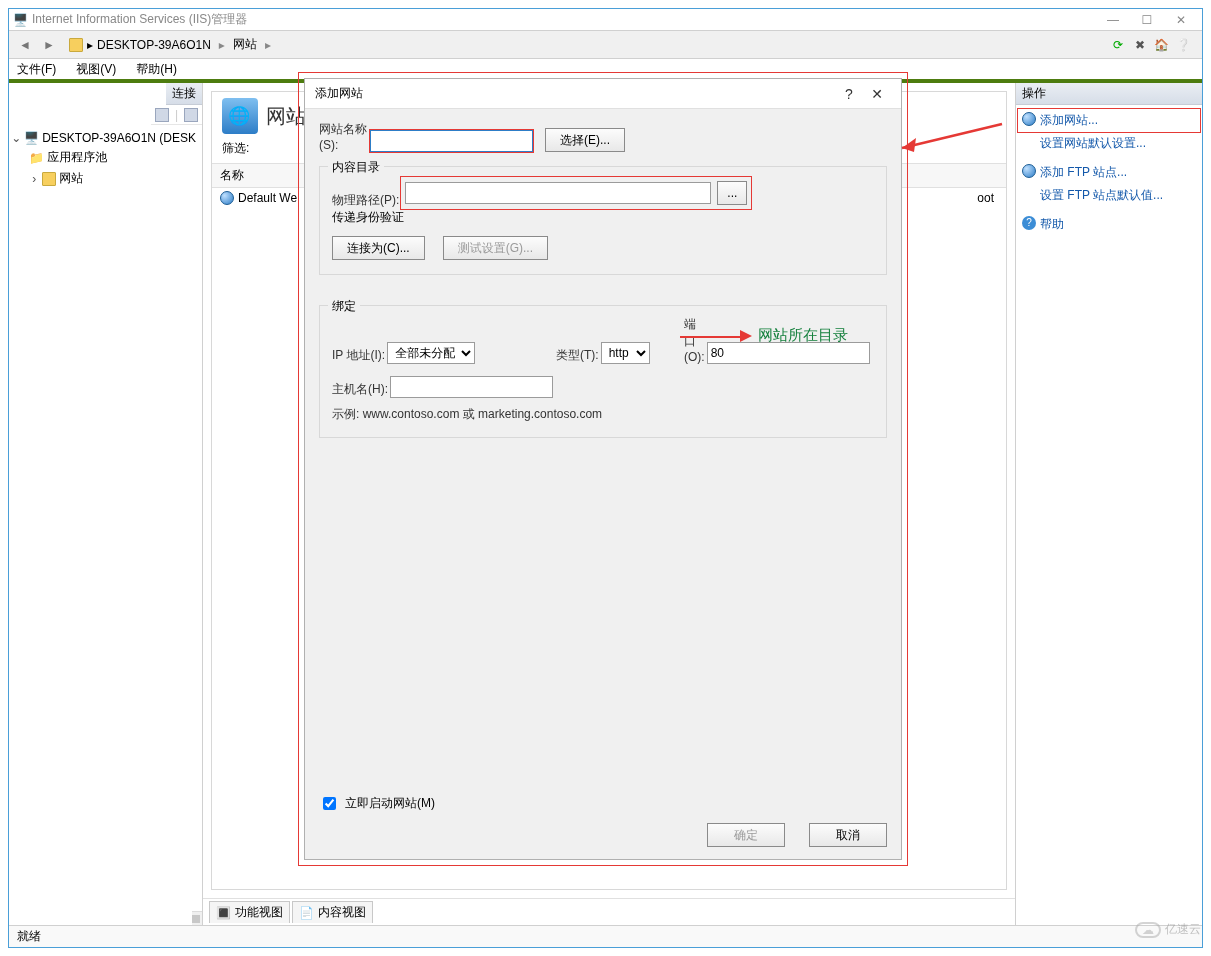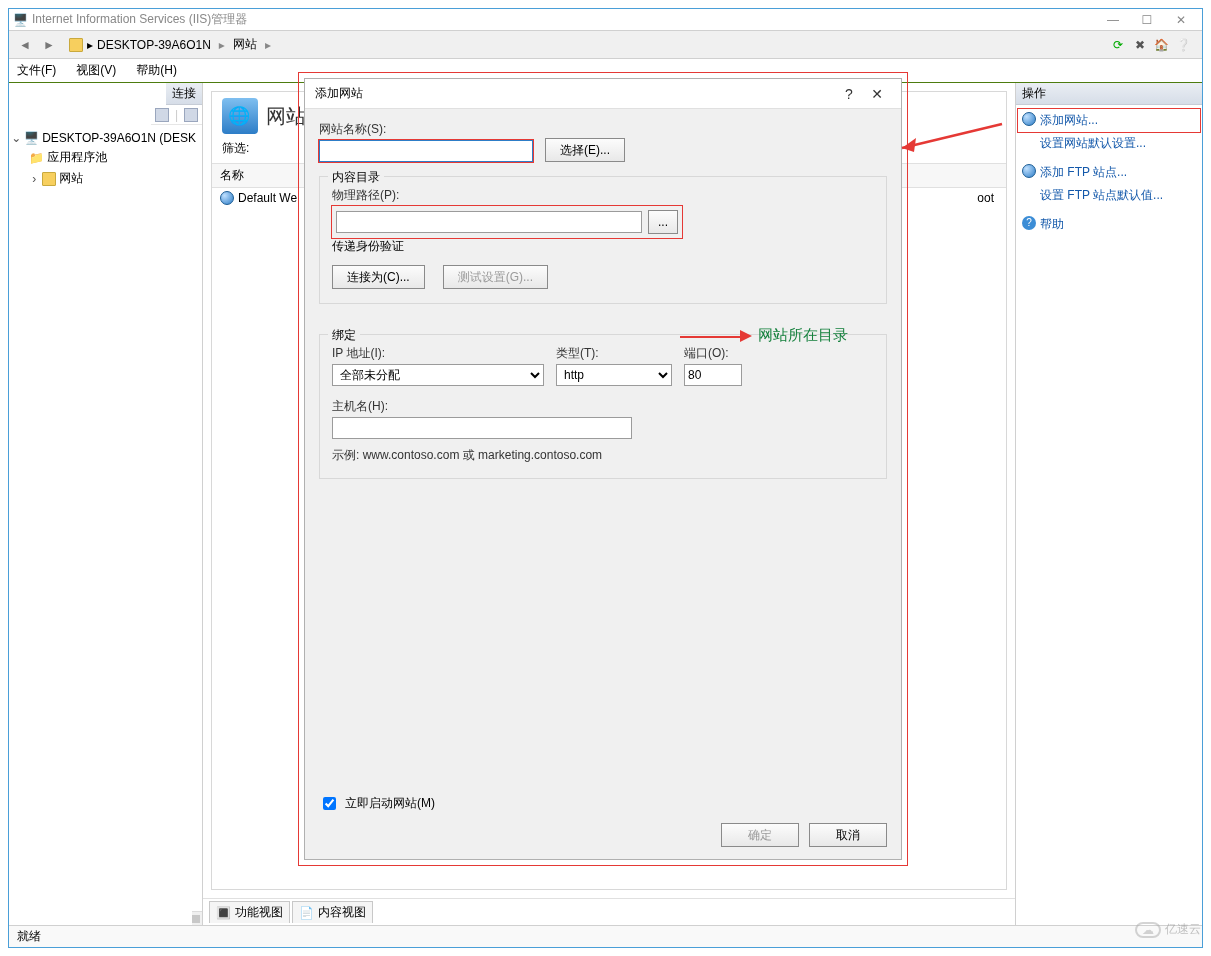--- a/index.html
+++ b/index.html
@@ -13,21 +13,21 @@
 
 .navbar { height: 28px; background: #f0f0f0; display:flex; align-items:center; padding: 0 4px; border-bottom: 1px solid #d0d0d0; }
 .nav-arrow { width: 24px; height: 20px; display:flex; align-items:center; justify-content:center; color:#777; }
 .address { margin-left: 8px; display:flex; align-items:center; gap:4px; flex:1; }
 .address .crumb { display:flex; align-items:center; gap:3px; }
 .address .sep { color:#888; margin: 0 4px; }
 .icon-folder { width:14px; height:14px; background:#f7cf5e; border:1px solid #c9a93d; border-radius:1px; }
 .nav-right { display:flex; gap:2px; margin-right:4px; }
 .nav-icon { width: 20px; height: 20px; display:flex; align-items:center; justify-content:center; color:#555; }
 
-.menubar { height: 24px; display:flex; align-items:center; padding: 0 8px; gap: 20px; border-bottom: 1px solid #4d7c0f; }
+.menubar { height: 24px; display:flex; align-items:center; padding: 0 8px; gap: 20px; border-bottom: 4px solid #4d7c0f; }
 .menu-item { }
 
 .main { flex:1; display:flex; min-height:0; }
 .left-pane { width: 194px; border-right: 1px solid #d0d0d0; display:flex; flex-direction:column; background:#fff;align-items:flex-end; }
 .panel-header { background: linear-gradient(#eaeef3, #d6dde8); height: 22px; display:flex; align-items:center; padding: 0 6px; border-bottom: 1px solid #c6ccd6; font-weight: normal; }
 .tree { padding: 4px 2px; flex:1; overflow:auto; }
 .tree-node { display:flex; align-items:center; gap:3px; padding: 2px 4px; white-space:nowrap; }
 .tree-indent-1 { padding-left: 22px; }
 .expander { width:10px; text-align:center; color:#555; }
 
@@ -52,30 +52,30 @@
 .statusbar { height: 22px; border-top: 1px solid #d0d0d0; display:flex; align-items:center; padding: 0 8px; background:#f9f9f9; }
 
 
 .dialog-wrap { position:absolute; left:304px; top:78px; width:598px; height:782px; background:#f0f0f0; border:1px solid #b0b0b0; }
 .dialog-wrap.red-outer { outline: 1px solid #e53935; outline-offset: 5px; }
 .dialog-head { height:30px; display:flex; align-items:center; padding:0 10px; background:#fff; border-bottom: 1px solid #e0e0e0; }
 .dialog-title { flex:1; }
 .dlg-btn { width:28px; text-align:center; font-size:14px; color:#333; }
 .dialog-body { padding: 12px 14px 8px; height: calc(100% - 30px); display:flex; flex-direction:column; }
 .row { display:flex; gap:12px; align-items:flex-end; }
-.field { display:flex; flex-direction:column; gap:2px; }
+.field { display:flex; flex-direction:row; gap:2px;align-items:flex-end; }
 .field label { color:#333; }
 input[type="text"], select { border:1px solid #9b9b9b; background:#fff; height:22px; padding:1px 3px; }
 .btn { height:24px; border:1px solid #8a8a8a; background:linear-gradient(#fcfcfc,#e8e8e8); padding: 0 14px; display:inline-flex; align-items:center; justify-content:center; }
 .btn:disabled, .btn.disabled { color:#9a9a9a; }
 .group { border:1px solid #d8d8d8; padding: 10px 12px 14px; margin-top: 10px; position:relative; }
 .group-title { position:absolute; top:-8px; left:8px; background:#f0f0f0; padding:0 4px; font-size:12px; }
 .spacer { flex:1; }
 .checkbox-row { display:flex; align-items:center; gap:6px; margin-top:auto; }
-.dlg-buttons { display:flex; justify-content:flex-end; gap:10px; padding: 10px 0 4px; }
+.dlg-buttons { display:flex; justify-content:flex-end; gap:24px; padding: 10px 0 4px; }
 
 .red-box { outline: 1px solid #e53935; }
 
 
 .anno-line { position:absolute; height:0; border-top:2px solid #e53935; }
 .anno-arrowhead { position:absolute; width:0; height:0; border-top:6px solid transparent; border-bottom:6px solid transparent; }
 .anno-label { position:absolute; color:#15803d; font-size:15px; }
 .watermark { position:absolute; right:10px; bottom:18px; opacity:0.5; display:flex; align-items:flex-end; gap:4px; color:#888; font-size:14px; }
 .wm-icon { width:26px; height:16px; border:2px solid #aaa; border-radius:10px; display:flex; align-items:center; justify-content:center; }
 .wm-icon::before { content:"☁"; font-size:12px; color:#aaa; }

